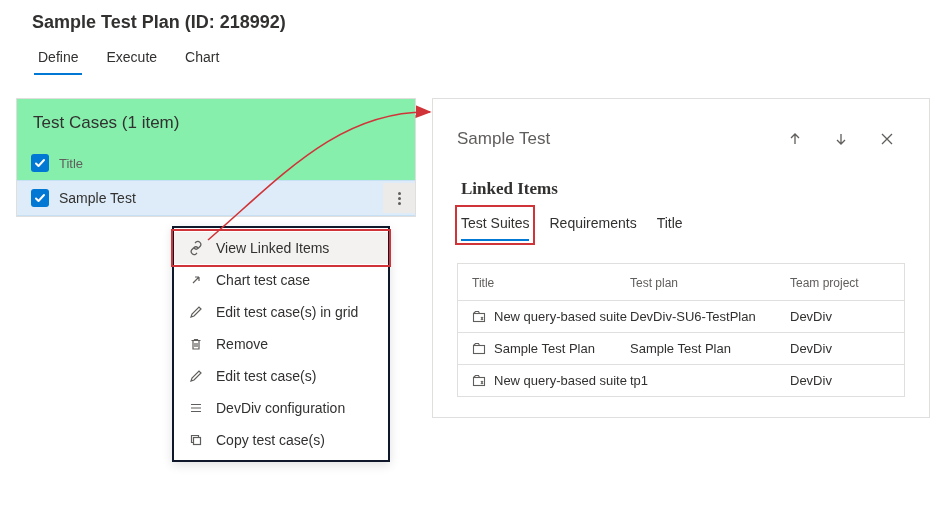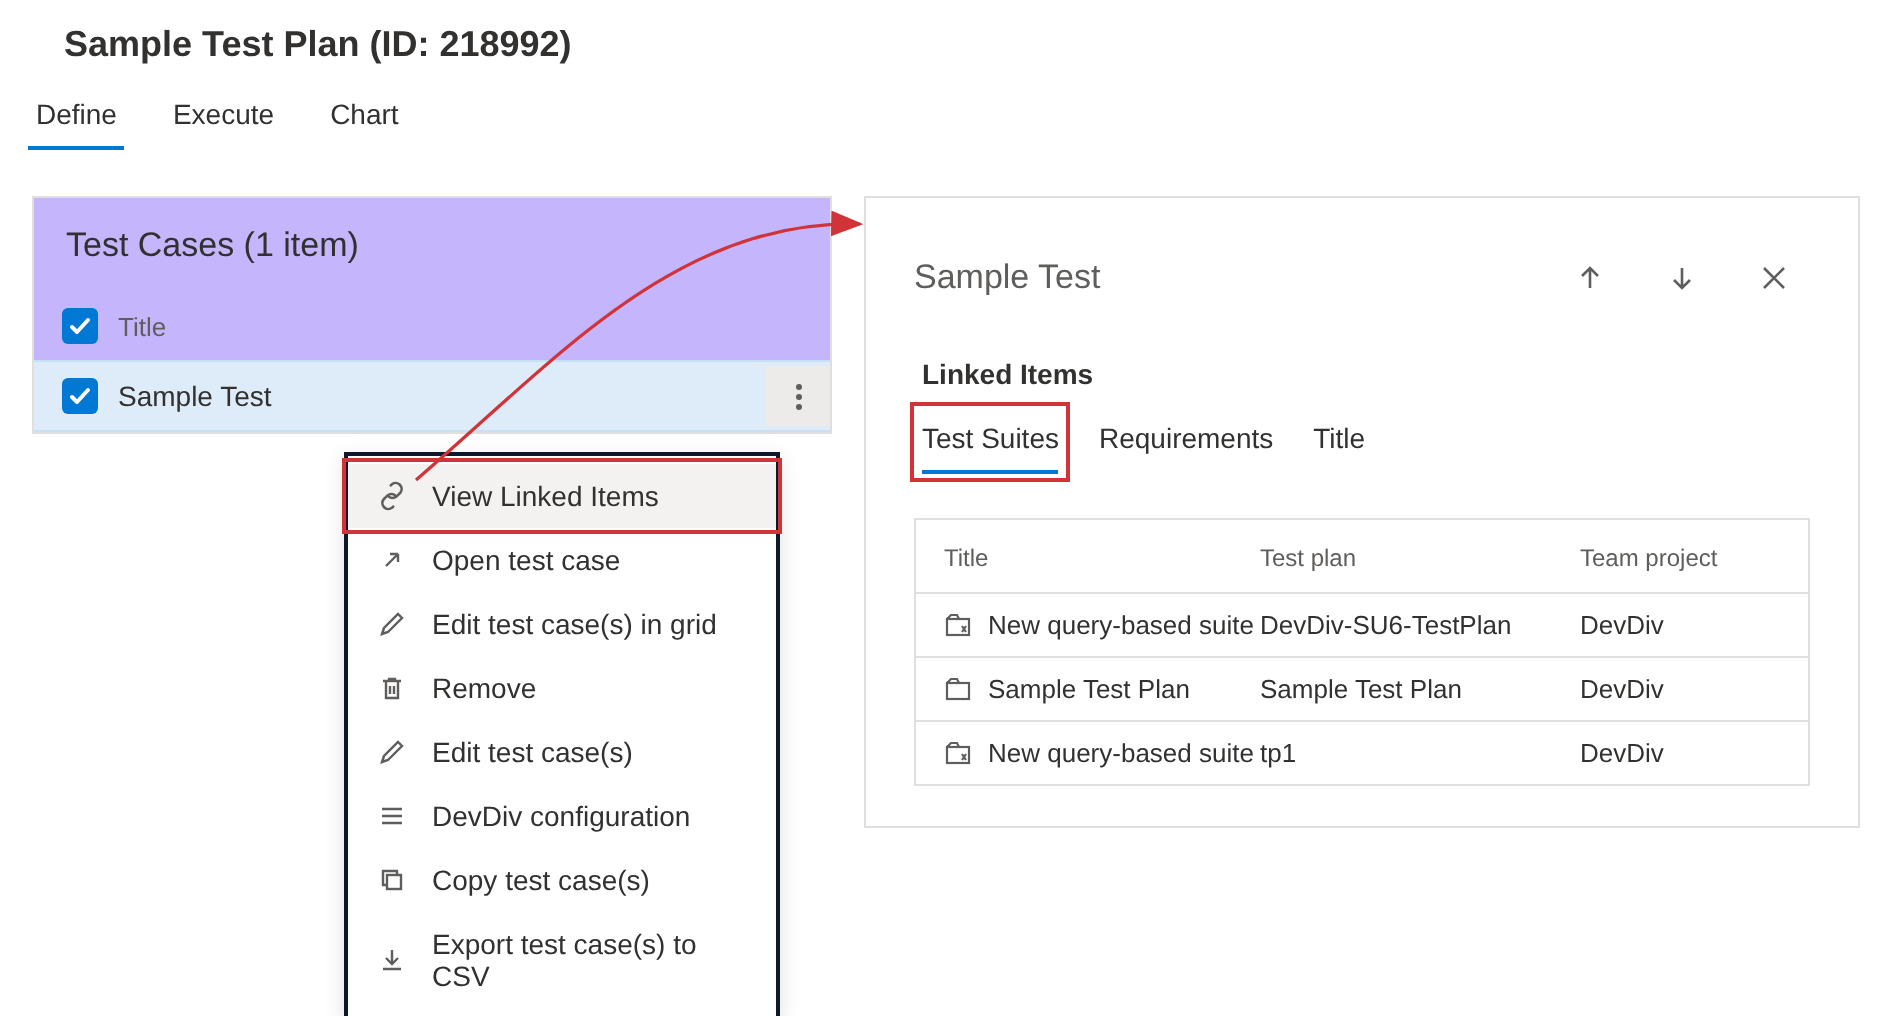--- a/index.html
+++ b/index.html
@@ -13,21 +13,21 @@
     position: relative;
   }
   .page-title {
     font-size: 18px;
     font-weight: 600;
     padding: 12px 16px 8px;
     margin-left: 16px;
   }
   .tabs {
     display: flex;
-    padding: 0 4px;
+    padding: 0 24px;
     border-bottom: 1px solid transparent;
     gap: 0;
     align-items: flex-end;
   }
   .tab {
     padding: 8px 14px 10px;
     cursor: pointer;
     font-size: 14px;
     color: #323130;
     position: relative;
@@ -44,21 +44,21 @@
     bottom: 0;
     height: 2px;
     background: #0078d4;
   }
   .left-panel {
     position: absolute;
     top: 98px;
     left: 16px;
     width: 400px;
     border: 1px solid #e1dfdd;
-    background: #c4b5fd;
+    background: #86efac;
   }
   .panel-title {
     padding: 14px 16px 12px;
     font-size: 17px;
     font-weight: 400;
   }
   .row {
     display: flex;
     align-items: center;
     gap: 10px;
@@ -149,23 +149,24 @@
     color: #605e5c;
     font-weight: 400;
   }
   .rp-icon {
     width: 36px; height: 36px;
     display: flex; align-items: center; justify-content: center;
     cursor: pointer;
     color: #605e5c;
   }
   .rp-section-title {
-    font-size: 14px;
+    font-size: 17px;
     font-weight: 600;
     padding: 10px 28px 4px;
+    font-family: Liberation Serif, serif;
   }
   .rp-tabs {
     display: flex;
     padding: 8px 28px 0;
     gap: 20px;
   }
   .rp-tab {
     padding: 4px 0 8px;
     cursor: pointer;
     font-size: 14px;
@@ -260,21 +261,21 @@
         </svg>
     </div>
     <span>View Linked Items</span>
   </div>
   <div class="menu-item">
     <div class="menu-icon">
       <svg width="14" height="14" viewBox="0 0 14 14" fill="none" stroke="currentColor" stroke-width="1.2">
           <path d="M4 10 L10 4 M10 4 H6 M10 4 V8"></path>
         </svg>
     </div>
-    <span>Open test case</span>
+    <span>Chart test case</span>
   </div>
   <div class="menu-item">
     <div class="menu-icon">
       <svg width="14" height="14" viewBox="0 0 14 14" fill="none" stroke="currentColor" stroke-width="1.2">
           <path d="M2 12l1-3 7-7 2 2-7 7-3 1z"></path>
         </svg>
     </div>
     <span>Edit test case(s) in grid</span>
   </div>
   <div class="menu-item">
@@ -302,28 +303,20 @@
     <span>DevDiv configuration</span>
   </div>
   <div class="menu-item">
     <div class="menu-icon">
       <svg width="14" height="14" viewBox="0 0 14 14" fill="none" stroke="currentColor" stroke-width="1.2">
           <rect x="4.5" y="4.5" width="7" height="7"></rect>
           <path d="M4.5 9.5h-2v-7h7v2"></path>
         </svg>
     </div>
     <span>Copy test case(s)</span>
-  </div>
-  <div class="menu-item">
-    <div class="menu-icon">
-      <svg width="14" height="14" viewBox="0 0 14 14" fill="none" stroke="currentColor" stroke-width="1.2">
-          <path d="M7 2v7M4 6l3 3 3-3M2.5 11.5h9"></path>
-        </svg>
-    </div>
-    <span>Export test case(s) to CSV</span>
   </div>
 </div>
 
 <div class="right-panel">
   <div class="rp-header">
     <div class="rp-title">Sample Test</div>
     <div class="rp-icon">
       <svg width="16" height="16" viewBox="0 0 16 16" fill="none" stroke="currentColor" stroke-width="1.3">
           <path d="M8 13V3M4 7l4-4 4 4"></path>
         </svg>

